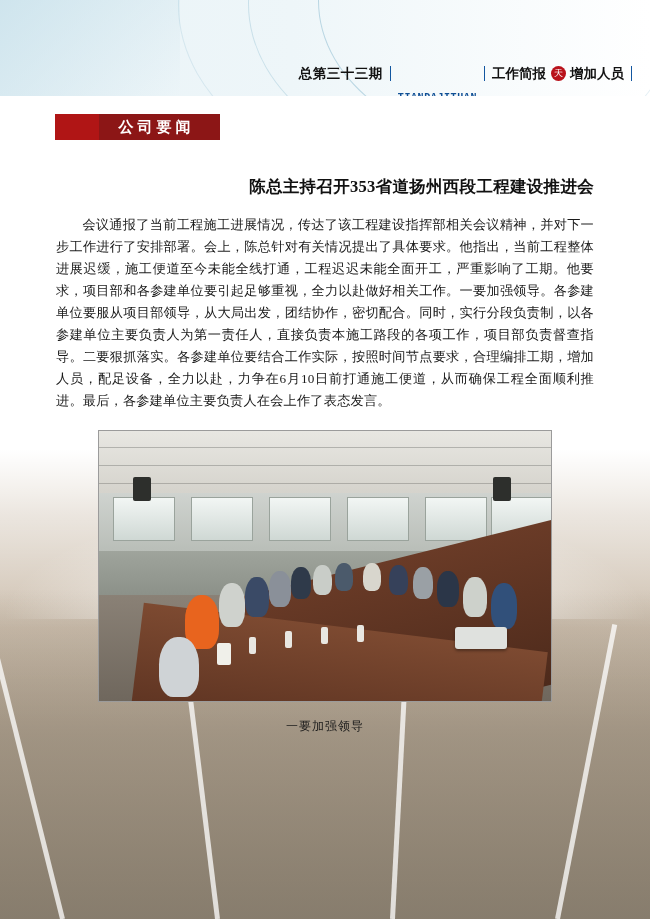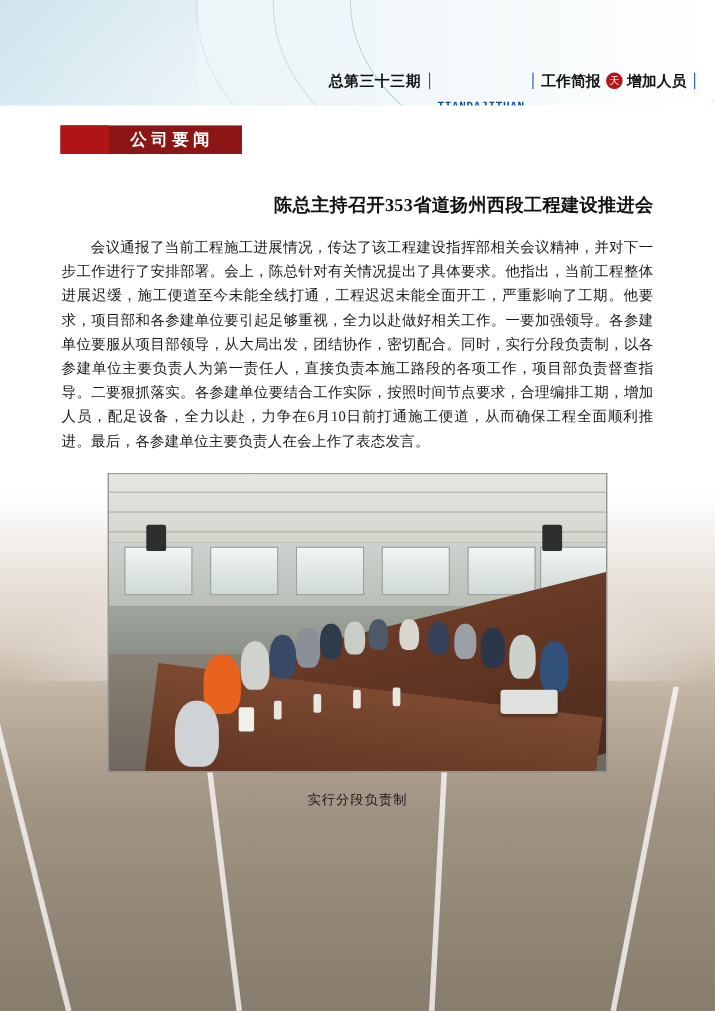--- a/index.html
+++ b/index.html
@@ -346,17 +346,17 @@
         <div class="person" style="left:392px; top:152px; width:26px; height:46px; background:#31507a;"></div>
         <div class="person" style="left:60px;  top:206px; width:40px; height:60px; background:#cfd3d6;"></div>
 
         <div class="proj"></div>
         <div class="cup" style="left:118px; top:212px"></div>
         <div class="bottle" style="left:150px; top:206px"></div>
         <div class="bottle" style="left:186px; top:200px"></div>
         <div class="bottle" style="left:222px; top:196px"></div>
         <div class="bottle" style="left:258px; top:194px"></div>
       </div>
-      <div class="caption">实行分段负责制</div>
+      <div class="caption">一要加强领导</div>
     </div>
   </div>
 
 </div>
 
 </body></html>

